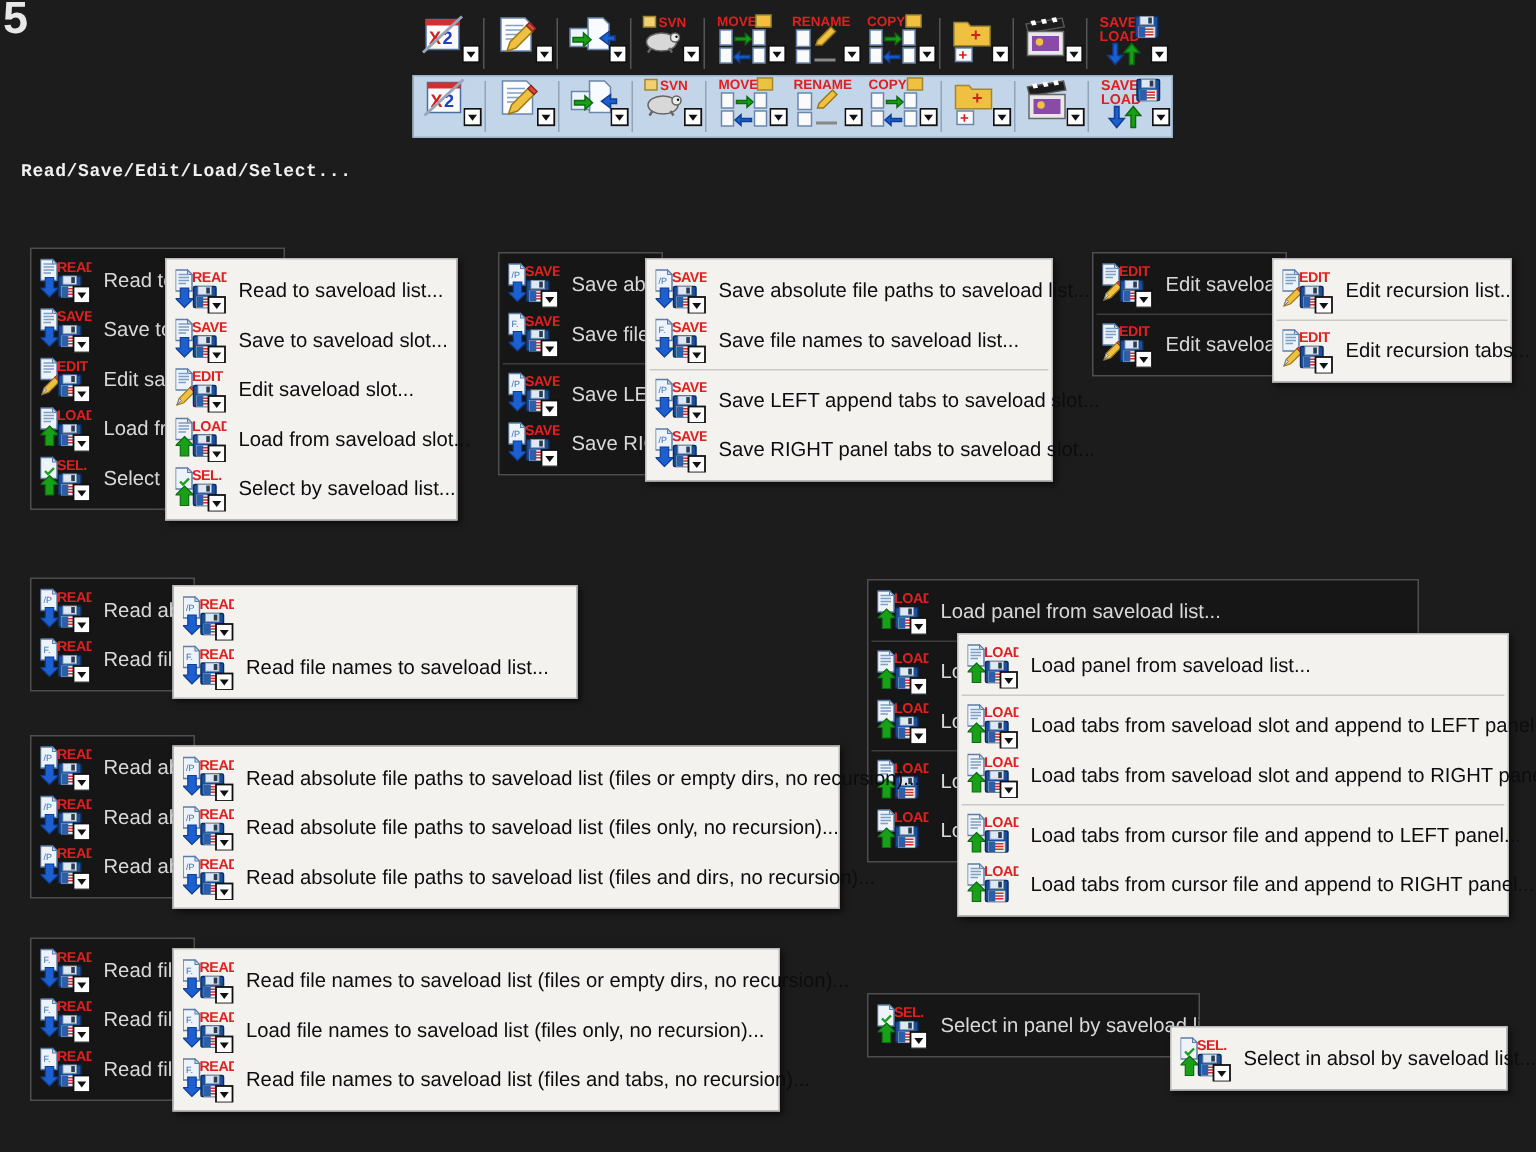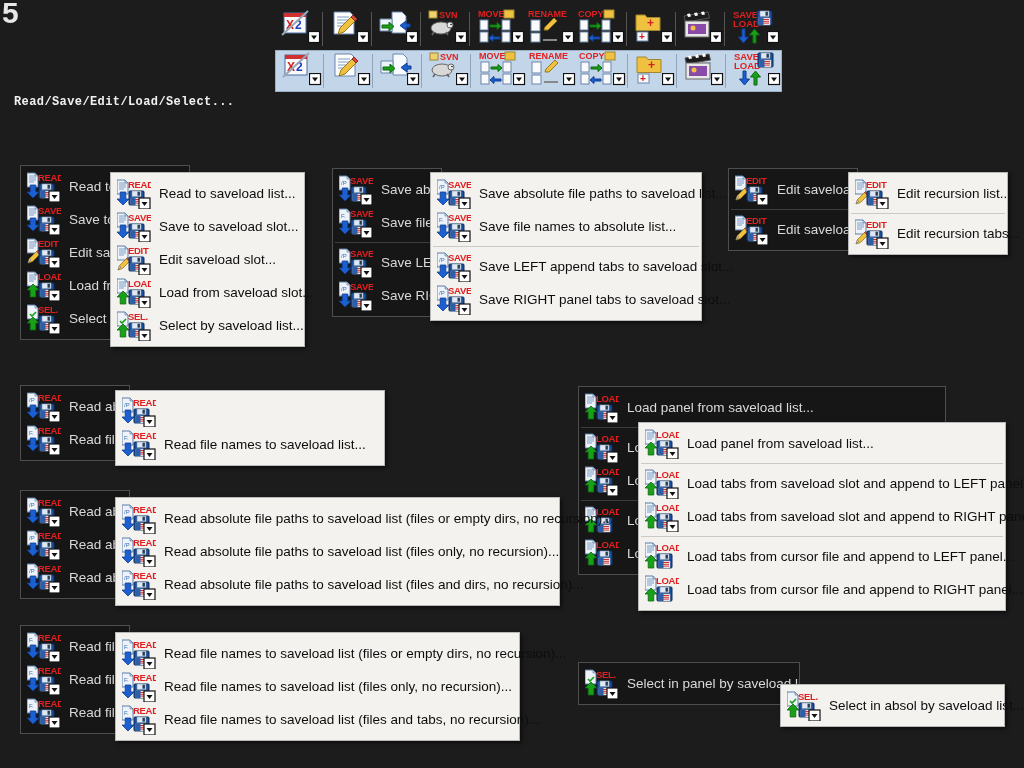--- a/index.html
+++ b/index.html
@@ -30,21 +30,21 @@
   .toolbar.row2 { background: #c3d5e8; border: 1px solid #9ab0c6; }
   .tb-sep { width: 1px; height: 34px; background: #555; margin: 0 3px; }
   .toolbar.row2 .tb-sep { background: #8fa4b8; }
   .tb-btn {
     position: relative; width: 42px; height: 38px;
     display: flex; align-items: center; justify-content: center;
   }
 
   
   .section-label {
-    position: absolute; left: 14px; top: 95px;
+    position: absolute; left: 14px; top: 107px;
     color: #f0f0f0; font-size: 12px; font-weight: bold;
     font-family: "Liberation Mono", monospace;
     letter-spacing: 0.4px;
   }
 
   
   .menu {
     position: absolute;
     padding: 4px 0;
     font-size: 13px;
@@ -966,21 +966,21 @@
       <line x1="15" y1="24.1" x2="24" y2="24.1"></line>
     </g>
     <rect x="14" y="19" width="4.5" height="7" fill="#2b5fa8"></rect>
   </g>
        <g>
                 <rect x="22" y="19" width="11" height="11" fill="#ffffff" stroke="#111" stroke-width="1.2"></rect>
     <path d="M24.5 23 h6 l-3 4 z" fill="#111"></path>
               </g>
      </svg>
           </span>
-          <span class="mi-label">Save file names to absolute list...</span>
+          <span class="mi-label">Save file names to saveload list...</span>
         </div>
         <div class="msep"></div>
         <div class="mi">
           <span class="ic">
             <svg width="34" height="30" viewBox="0 0 34 30">
        <g>
                 <path d="M0 1 h8 l3 3 v11 h-11 z" fill="#eef3fa" stroke="#5b7ea8" stroke-width="1"></path>
           <path d="M8 1 l3 3 h-3 z" fill="#c8d8ec" stroke="#5b7ea8" stroke-width=".7"></path>
                 <text x="2" y="10" font-size="6" fill="#3a6fb0" font-family="Liberation Sans,sans-serif">/P</text>
               </g>
@@ -1650,21 +1650,21 @@
       <line x1="15" y1="24.1" x2="24" y2="24.1"></line>
     </g>
     <rect x="14" y="19" width="4.5" height="7" fill="#2b5fa8"></rect>
   </g>
        <g>
                 <rect x="22" y="19" width="11" height="11" fill="#ffffff" stroke="#111" stroke-width="1.2"></rect>
     <path d="M24.5 23 h6 l-3 4 z" fill="#111"></path>
               </g>
      </svg>
           </span>
-          <span class="mi-label">Read file names to saveload list (files only, no recursion)...</span>
+          <span class="mi-label">Load file names to saveload list (files only, no recursion)...</span>
         </div>
         <div class="mi">
           <span class="ic">
             <svg width="34" height="30" viewBox="0 0 34 30">
        <g>
                 <path d="M0 1 h8 l3 3 v11 h-11 z" fill="#eef3fa" stroke="#5b7ea8" stroke-width="1"></path>
           <path d="M8 1 l3 3 h-3 z" fill="#c8d8ec" stroke="#5b7ea8" stroke-width=".7"></path>
                 <text x="2" y="10" font-size="6" fill="#3a6fb0" font-family="Liberation Sans,sans-serif">F.</text>
               </g>
        <text x="11" y="9" font-size="9.5" font-weight="bold" fill="#e02020" font-family="Liberation Sans,sans-serif" letter-spacing="-0.3">READ</text>

